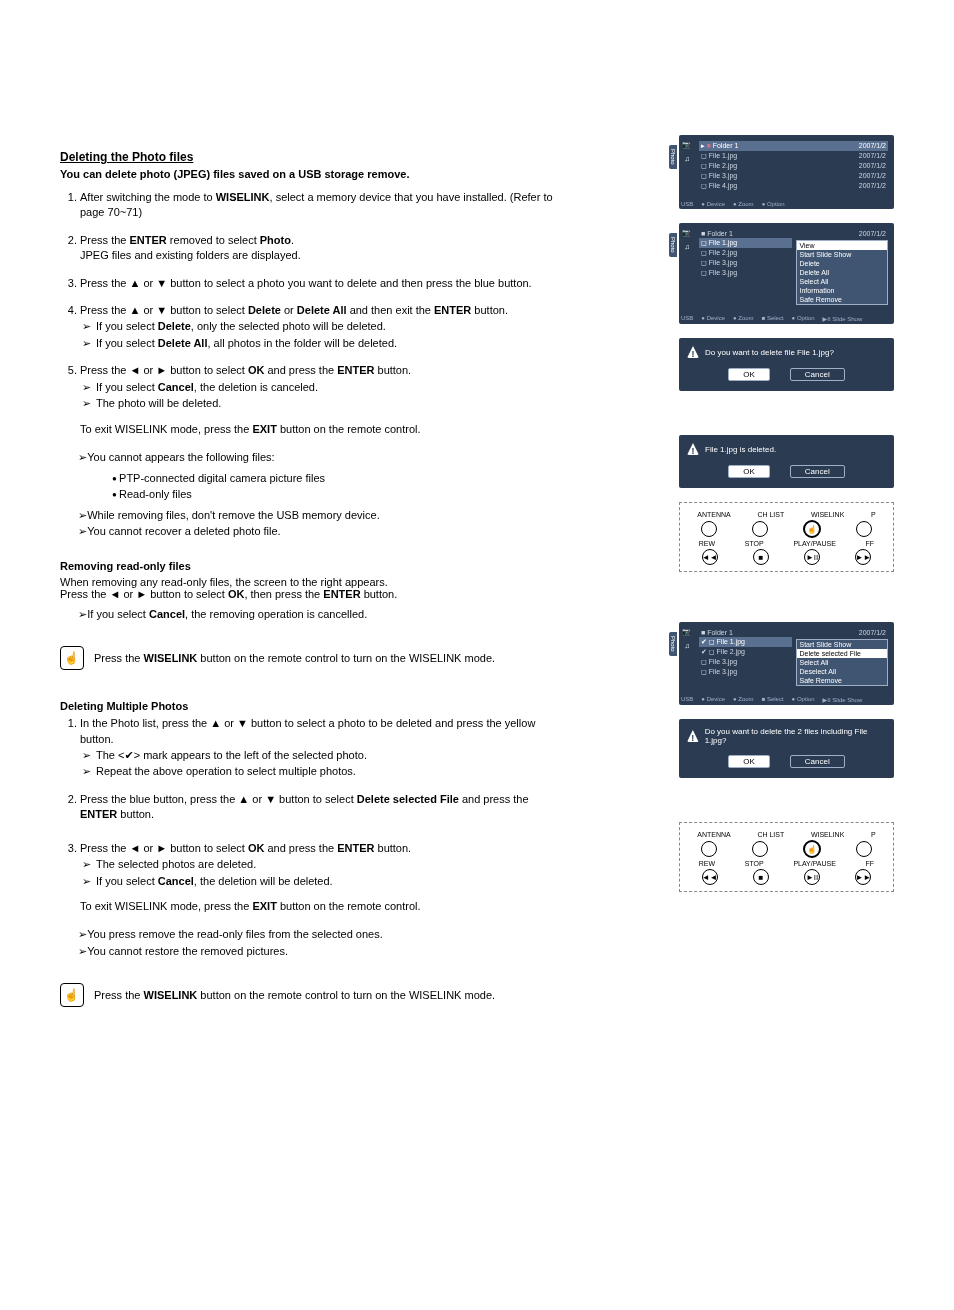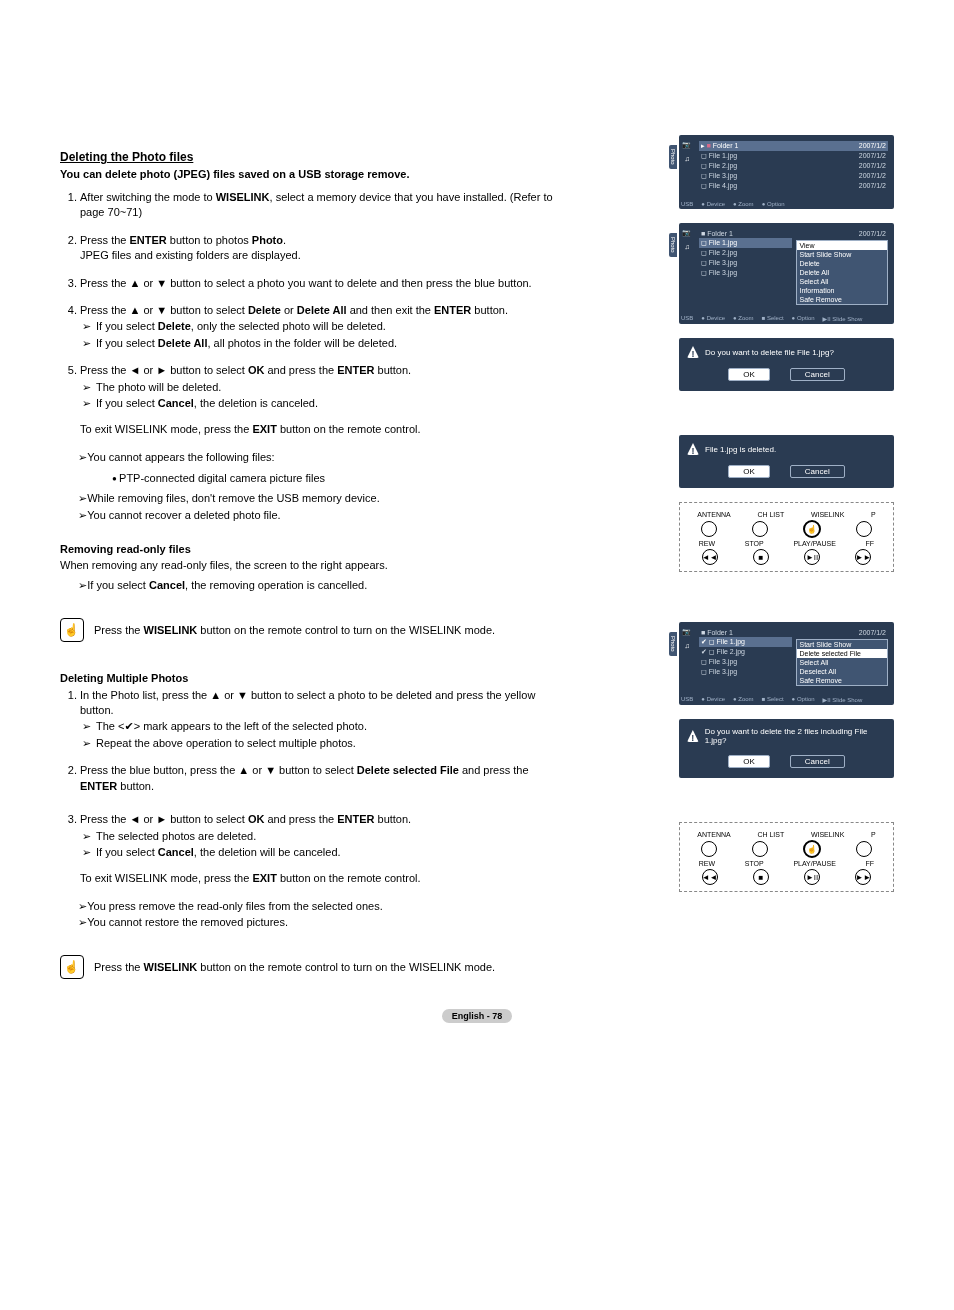--- a/index.html
+++ b/index.html
@@ -158,52 +158,54 @@
 <div class="page clearfix">
   <div class="left-col">
     <h2 class="section">Deleting the Photo files</h2>
     <div class="intro">You can delete photo (JPEG) files saved on a USB storage remove.</div>
 
     <ol class="steps">
       <li>
         <span>After switching the mode to </span><b>WISELINK</b><span>, select a memory device that you have installed. (Refer to page 70~71)</span>
       </li>
       <li>
-        <span>Press the </span><b>ENTER</b><span> button to photos </span><b>Photo</b><span>.</span><br>
+        <span>Press the </span><b>ENTER</b><span> removed to select </span><b>Photo</b><span>.</span><br>
         <span>JPEG files and existing folders are displayed.</span>
       </li>
       <li>Press the ▲ or ▼ button to select a photo you want to delete and then press the blue button.</li>
       <li>
         <span>Press the ▲ or ▼ button to select </span><b>Delete</b><span> or </span><b>Delete All</b><span> and then exit the </span><b>ENTER</b><span> button.</span>
         <div class="sub">
           <div><span class="arrow">➢</span><span>If you select </span><b>Delete</b><span>, only the selected photo will be deleted.</span></div>
           <div><span class="arrow">➢</span><span>If you select </span><b>Delete All</b><span>, all photos in the folder will be deleted.</span></div>
         </div>
       </li>
       <li>
         <span>Press the ◄ or ► button to select </span><b>OK</b><span> and press the </span><b>ENTER</b><span> button.</span>
         <div class="sub">
+          <div><span class="arrow">➢</span><span>If you select </span><b>Cancel</b><span>, the deletion is canceled.</span></div>
           <div><span class="arrow">➢</span><span>The photo will be deleted.</span></div>
-          <div><span class="arrow">➢</span><span>If you select </span><b>Cancel</b><span>, the deletion is canceled.</span></div>
         </div>
         <div style="margin-top:10px;"><span>To exit WISELINK mode, press the </span><b>EXIT</b><span> button on the remote control.</span></div>
       </li>
     </ol>
 
     <div class="note-block">
       <div><span class="arrow">➢</span><span>You cannot appears the following files:</span></div>
       <ul class="bullet-list">
         <li>PTP-connected digital camera picture files</li>
+        <li>Read-only files</li>
       </ul>
       <div><span class="arrow">➢</span><span>While removing files, don't remove the USB memory device.</span></div>
       <div><span class="arrow">➢</span><span>You cannot recover a deleted photo file.</span></div>
     </div>
 
     <div class="subhead">Removing read-only files</div>
     <div>When removing any read-only files, the screen to the right appears.</div>
+    <div><span>Press the ◄ or ► button to select </span><b>OK</b><span>, then press the </span><b>ENTER</b><span> button.</span></div>
     <div class="note-block" style="padding-left:18px;">
       <div><span class="arrow">➢</span><span>If you select </span><b>Cancel</b><span>, the removing operation is cancelled.</span></div>
     </div>
 
     <div class="wiselink-bar">
       <div class="wiselink-icon">☝</div>
       <div><span>Press the </span><b>WISELINK</b><span> button on the remote control to turn on the WISELINK mode.</span></div>
     </div>
 
     <div class="subhead" style="margin-top:30px;">Deleting Multiple Photos</div>
@@ -215,21 +217,21 @@
           <div><span class="arrow">➢</span><span>Repeat the above operation to select multiple photos.</span></div>
         </div>
       </li>
       <li>
         <span>Press the blue button, press the ▲ or ▼ button to select </span><b>Delete selected File</b><span> and press the </span><b>ENTER</b><span> button.</span>
       </li>
       <li style="margin-top:18px;">
         <span>Press the ◄ or ► button to select </span><b>OK</b><span> and press the </span><b>ENTER</b><span> button.</span>
         <div class="sub">
           <div><span class="arrow">➢</span><span>The selected photos are deleted.</span></div>
-          <div><span class="arrow">➢</span><span>If you select </span><b>Cancel</b><span>, the deletion will be canceled.</span></div>
+          <div><span class="arrow">➢</span><span>If you select </span><b>Cancel</b><span>, the deletion will be deleted.</span></div>
         </div>
         <div style="margin-top:10px;"><span>To exit WISELINK mode, press the </span><b>EXIT</b><span> button on the remote control.</span></div>
       </li>
     </ol>
     <div class="note-block">
       <div><span class="arrow">➢</span><span>You press remove the read-only files from the selected ones.</span></div>
       <div><span class="arrow">➢</span><span>You cannot restore the removed pictures.</span></div>
     </div>
 
     <div class="wiselink-bar">
@@ -462,16 +464,13 @@
       <div class="rrow">
         <div class="circ">◄◄</div>
         <div class="circ">■</div>
         <div class="circ">►II</div>
         <div class="circ">►►</div>
       </div>
     </div>
 
   </div>
 
-  <div class="page-footer">
-    <span class="pill">English - 78</span>
-  </div>
 </div>
 
 </body></html>

